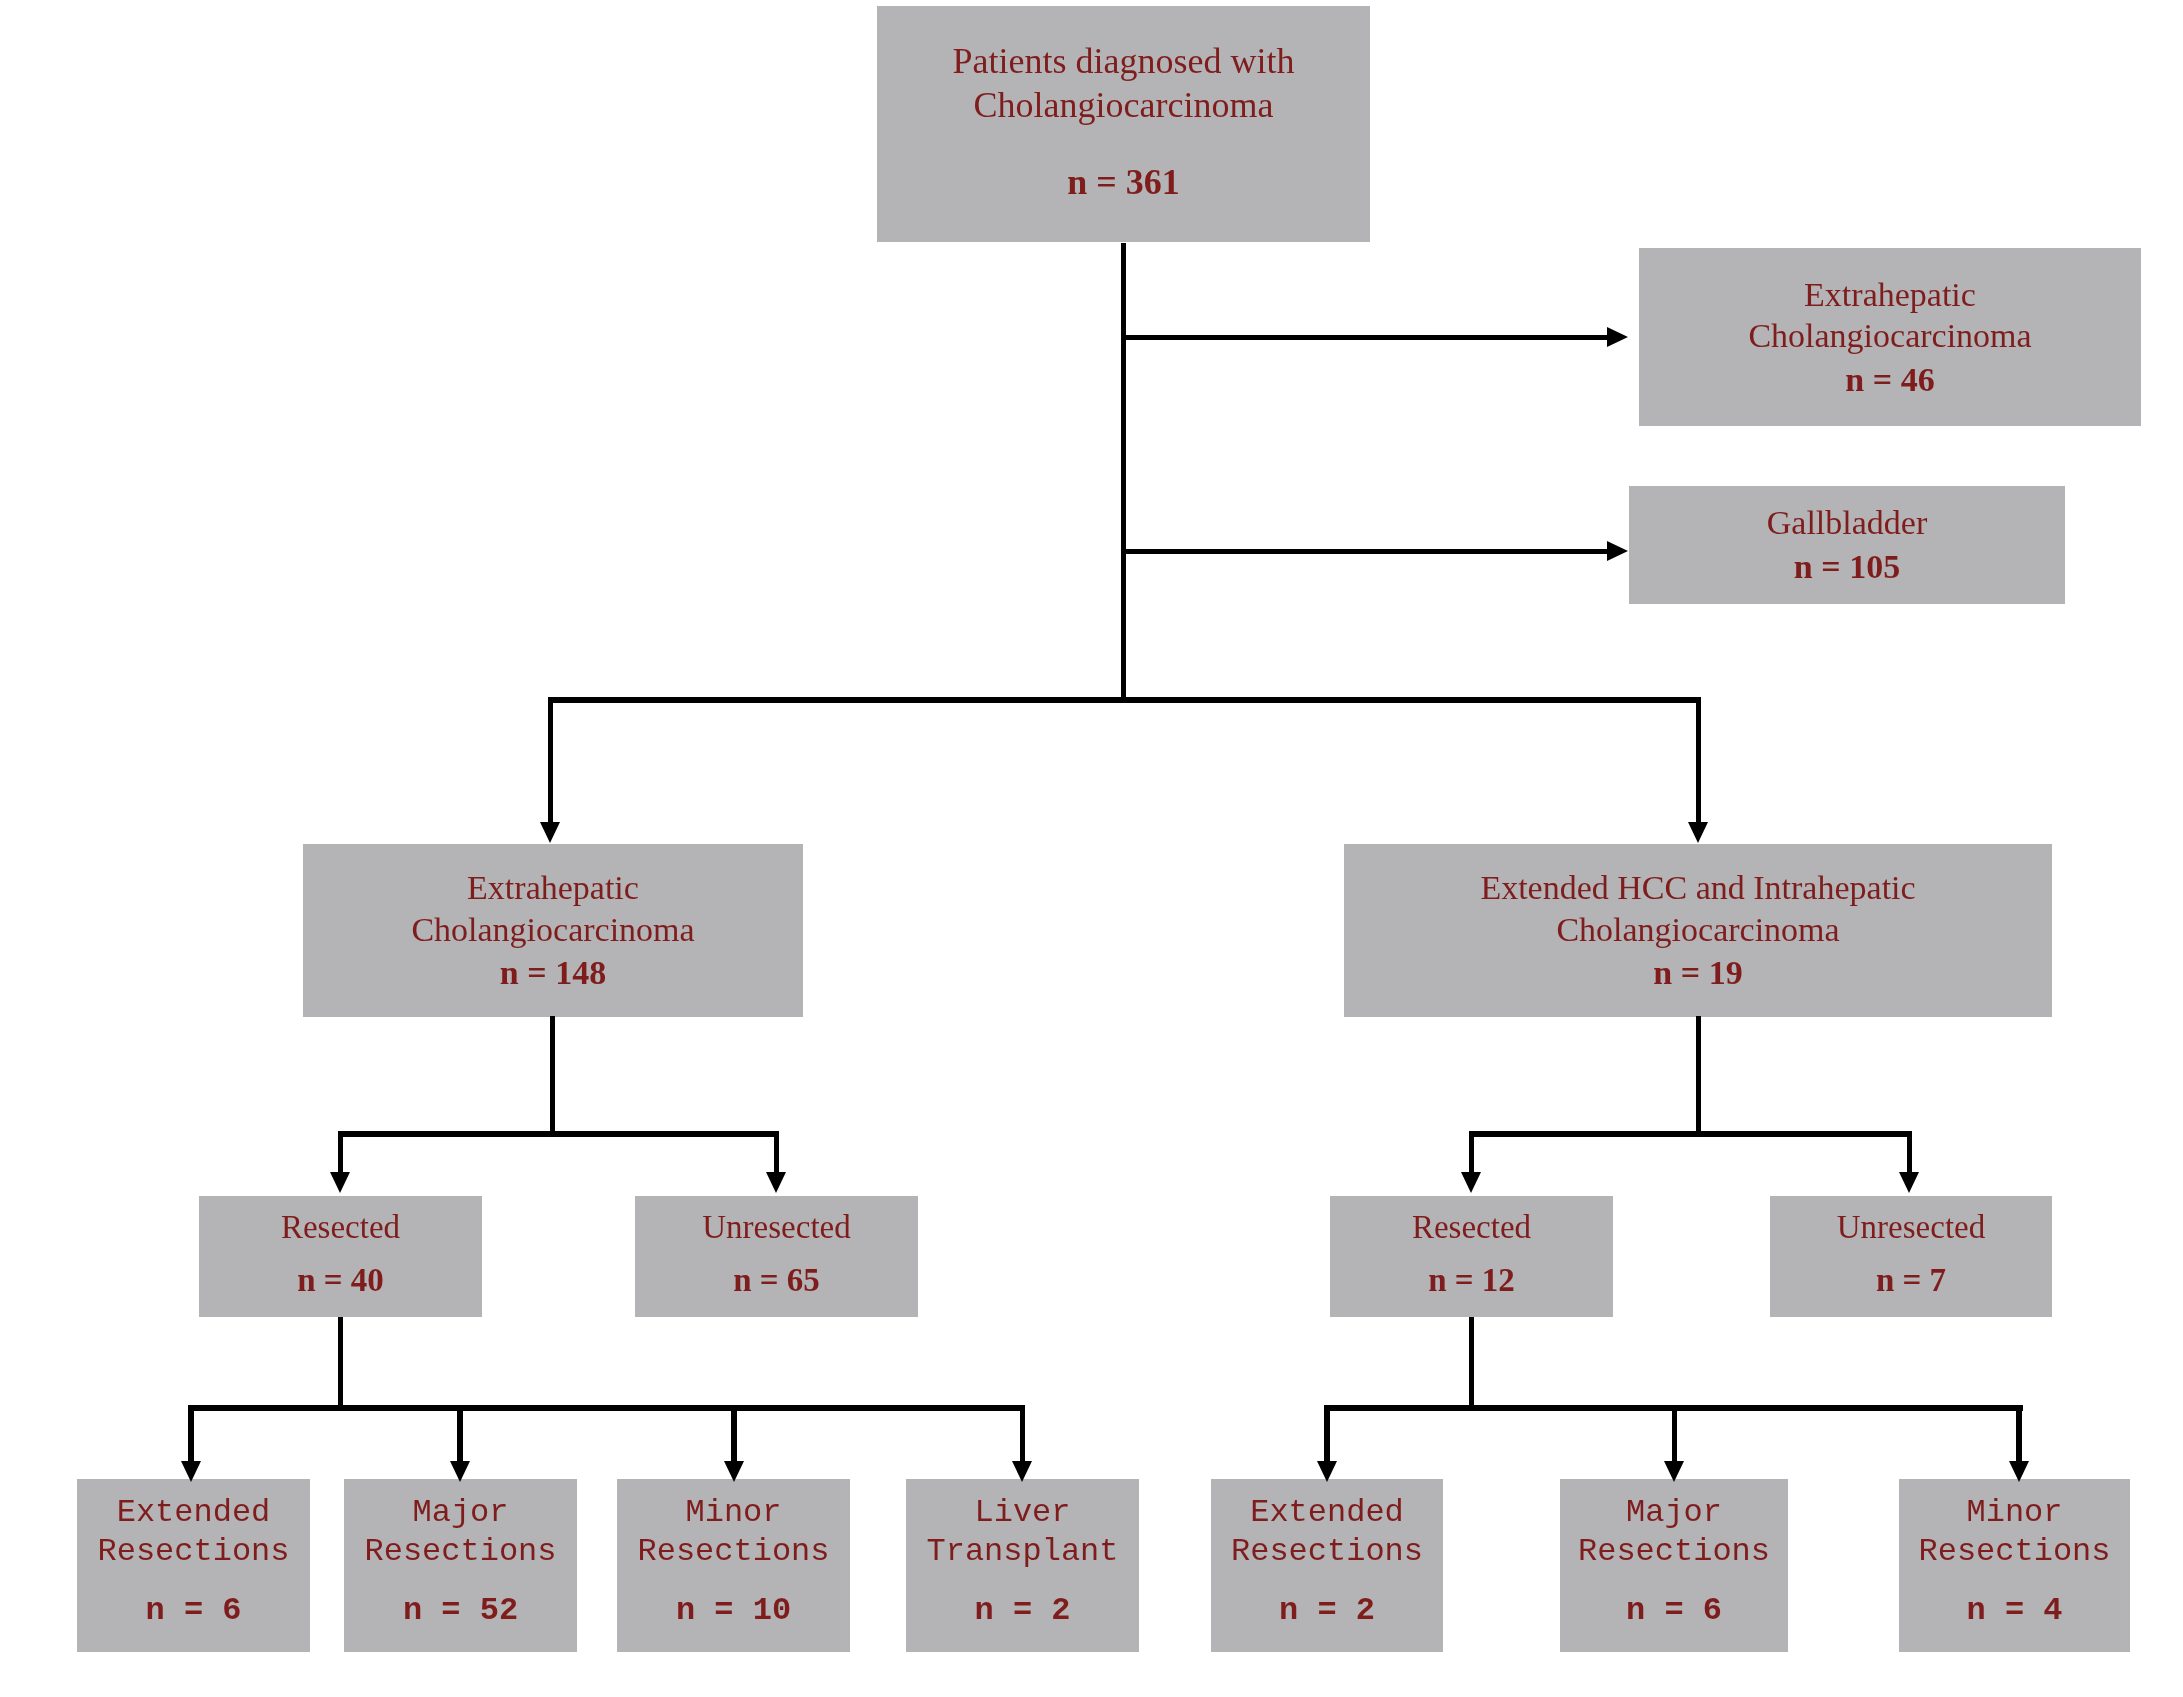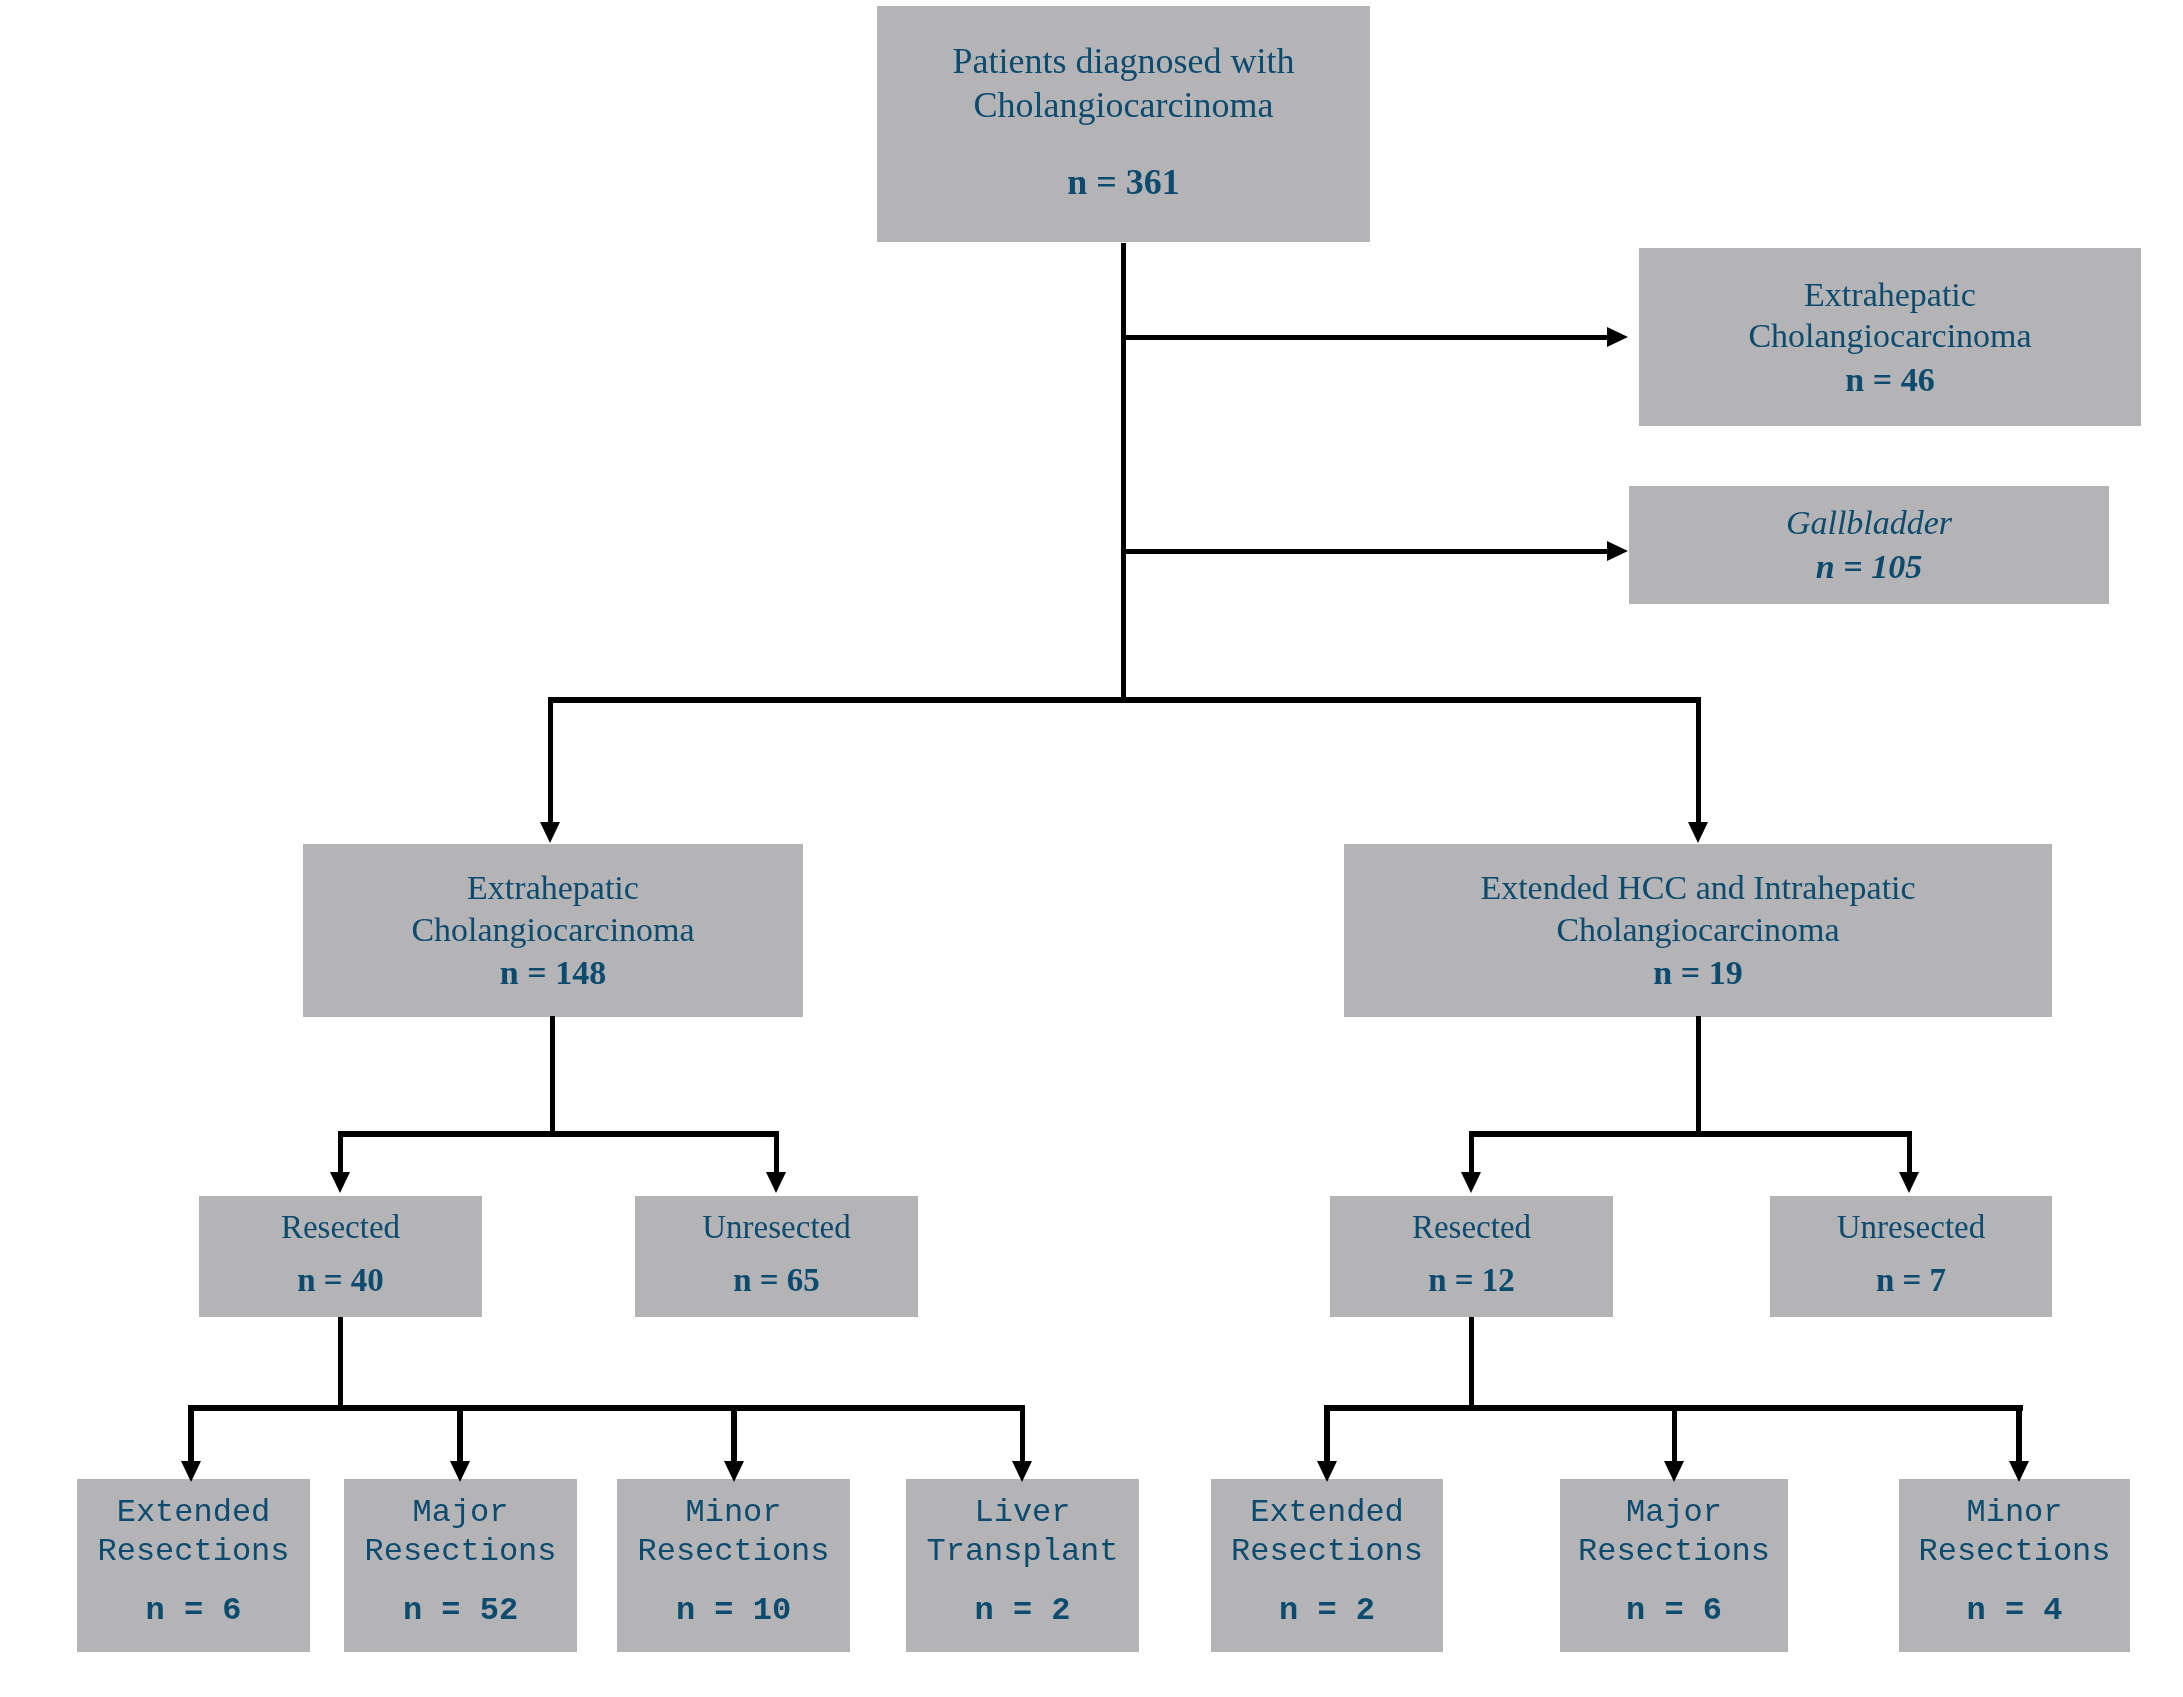--- a/index.html
+++ b/index.html
@@ -7,21 +7,21 @@
     position:relative;
     width:2183px;
     height:1698px;
     background:#ffffff;
     font-family:"Liberation Serif","DejaVu Serif",serif;
     overflow:hidden;
   }
   .node{
     position:absolute;
     background:#b4b4b7;
-    color:#0c4a6e;
+    color:#7f1d1d;
     display:flex;
     flex-direction:column;
     align-items:center;
     justify-content:center;
     text-align:center;
     box-sizing:border-box;
     line-height:1.22;
     font-size:34px;
   }
   .node .ttl{white-space:pre-line;}
@@ -76,21 +76,21 @@
 Cholangiocarcinoma</div>
     <div class="cnt">n = 361</div>
   </div>
 
   <div class="node" id="node-extrahepatic" style="left:1629px; top:248px; width:502px; height:178px;margin-left:10px;">
     <div class="ttl">Extrahepatic
 Cholangiocarcinoma</div>
     <div class="cnt">n = 46</div>
   </div>
 
-  <div class="node" id="node-gallbladder" style="left:1629px; top:486px; width:480px; height:118px;font-style:italic;">
+  <div class="node" id="node-gallbladder" style="left:1629px; top:486px; width:436px; height:118px;">
     <div class="ttl">Gallbladder</div>
     <div class="cnt">n = 105</div>
   </div>
 
   <div class="node" id="node-intrahepatic" style="left:303px; top:844px; width:500px; height:173px;">
     <div class="ttl">Extrahepatic
 Cholangiocarcinoma</div>
     <div class="cnt">n = 148</div>
   </div>
 

